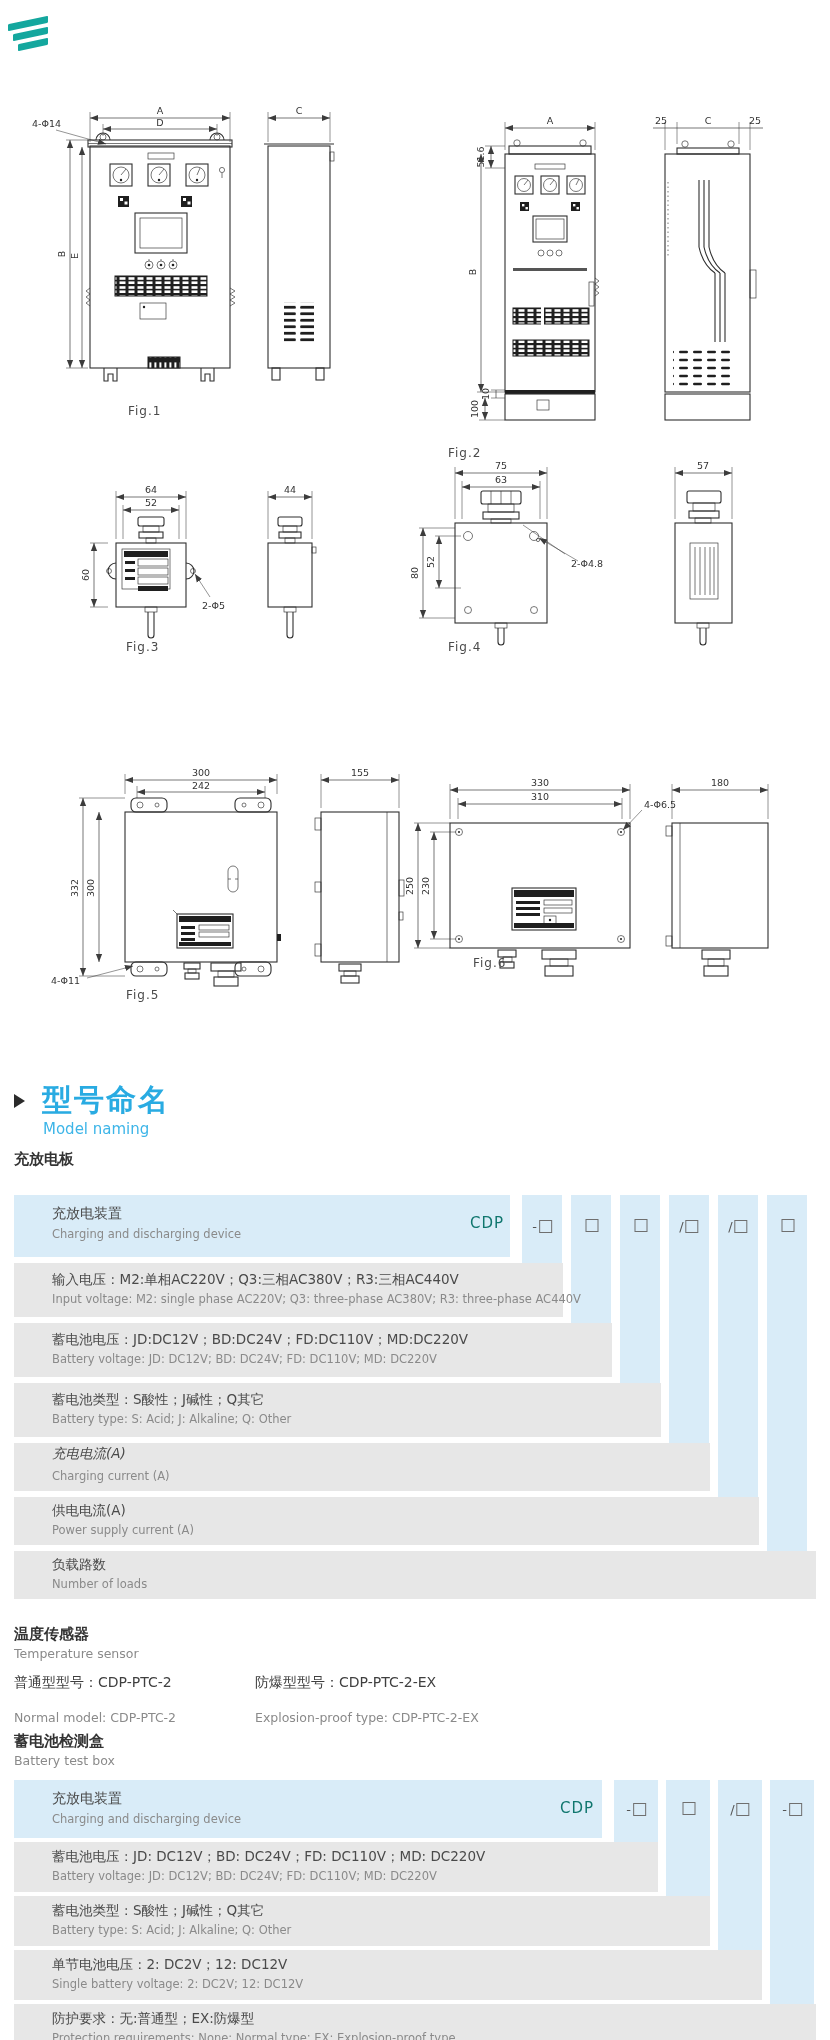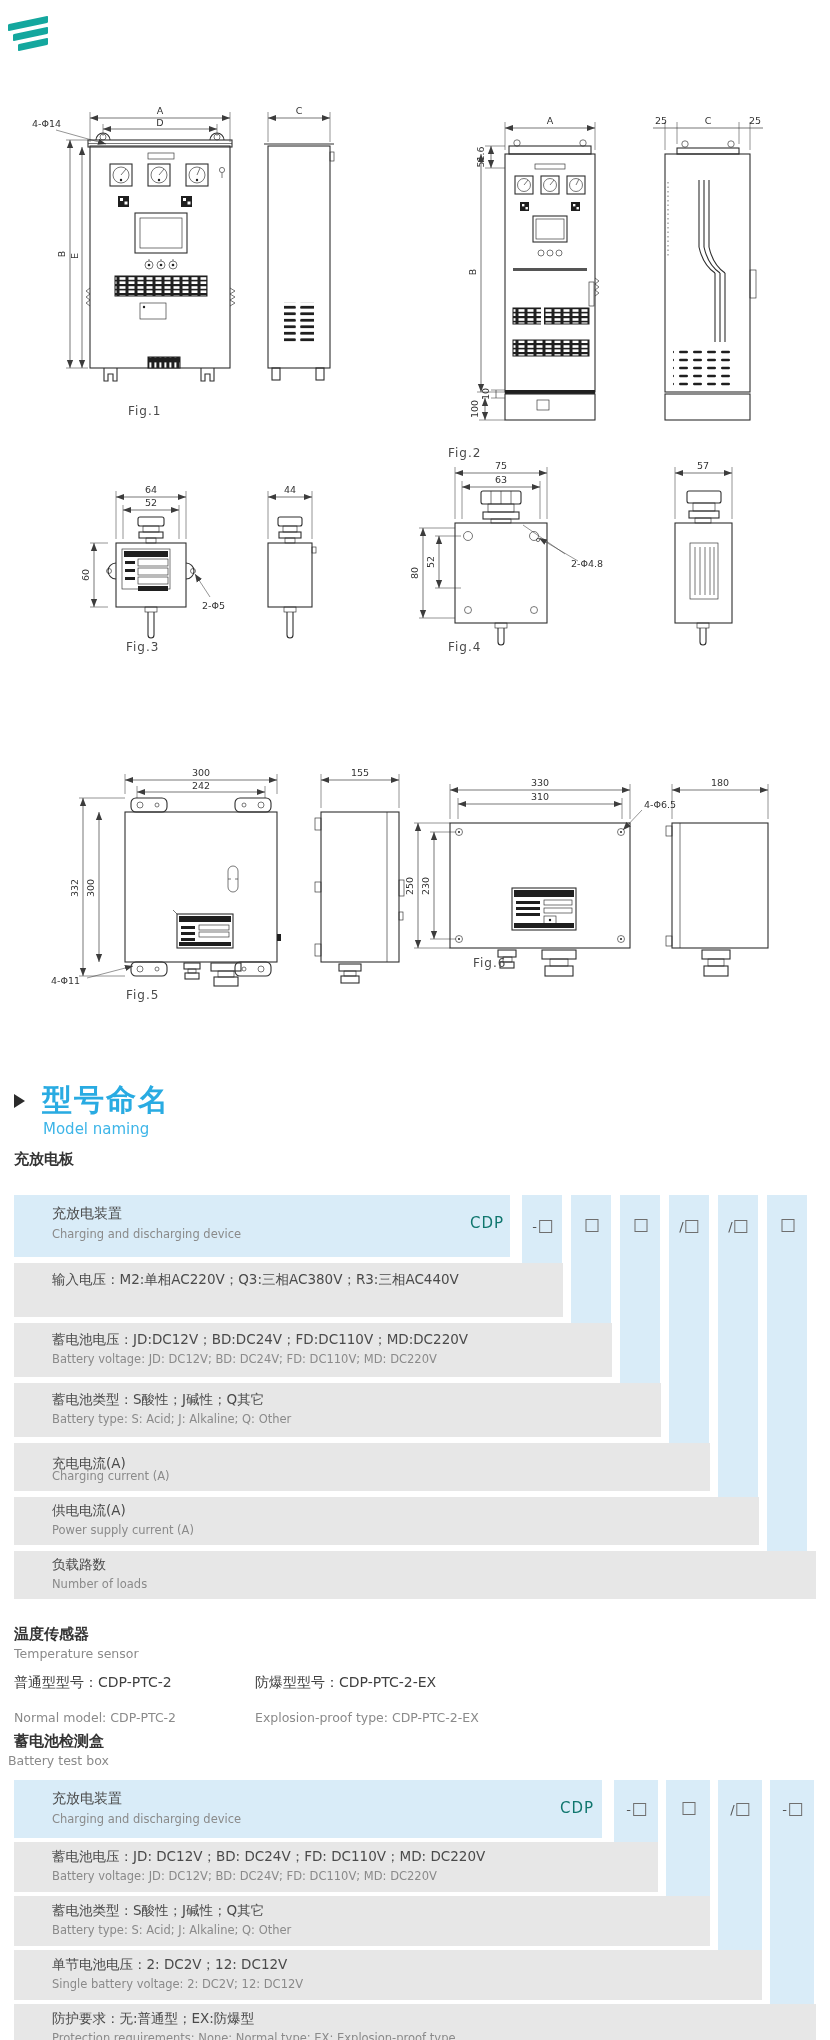--- a/index.html
+++ b/index.html
@@ -544,52 +544,53 @@
         <span class="pf">/</span>
         <span class="bx"></span>
       </div>
     <div class="slot" style="left:773px;top:24px;">
         <span class="pf"></span>
         <span class="bx"></span>
       </div>
 
     <div class="trow" style="top:68px;width:549px;height:54px;text-decoration:underline;">
       <div class="zh">输入电压：M2:单相AC220V；Q3:三相AC380V；R3:三相AC440V</div>
+      <div class="en">Input voltage: M2: single phase AC220V; Q3: three-phase AC380V; R3: three-phase AC440V</div>
     </div>
     <div class="trow" style="top:128px;width:598px;height:54px;">
       <div class="zh">蓄电池电压：JD:DC12V；BD:DC24V；FD:DC110V；MD:DC220V</div>
       <div class="en">Battery voltage: JD: DC12V; BD: DC24V; FD: DC110V; MD: DC220V</div>
     </div>
     <div class="trow" style="top:188px;width:647px;height:54px;">
       <div class="zh">蓄电池类型：S酸性；J碱性；Q其它</div>
       <div class="en">Battery type: S: Acid; J: Alkaline; Q: Other</div>
     </div>
     <div class="trow" style="top:248px;width:696px;height:48px;">
-      <div class="zh" style="top:12px;">充电电流(A)</div>
+      <div class="zh" style="top:2px;font-style:italic;">充电电流(A)</div>
       <div class="en" style="top:26px;">Charging current (A)</div>
     </div>
     <div class="trow" style="top:302px;width:745px;height:48px;">
       <div class="zh" style="top:5px;">供电电流(A)</div>
       <div class="en" style="top:26px;">Power supply current (A)</div>
     </div>
     <div class="trow" style="top:356px;width:802px;height:48px;">
       <div class="zh" style="top:5px;">负载路数</div>
       <div class="en" style="top:26px;">Number of loads</div>
     </div>
   </div>
 
   <div class="h-zh" style="left:14px;top:1625px;">温度传感器</div>
   <div class="h-en" style="left:14px;top:1646px;">Temperature sensor</div>
   <div class="sensorline-zh" style="left:14px;top:1674px;">普通型型号：CDP-PTC-2</div>
   <div class="sensorline-zh" style="left:255px;top:1674px;">防爆型型号：CDP-PTC-2-EX</div>
   <div class="sensorline-en" style="left:14px;top:1698px;">Normal model: CDP-PTC-2</div>
   <div class="sensorline-en" style="left:255px;top:1698px;">Explosion-proof type: CDP-PTC-2-EX</div>
 
   <div class="h-zh" style="left:14px;top:1732px;">蓄电池检测盒</div>
-  <div class="h-en" style="left:8px;top:1753px;">Battery test box</div>
+  <div class="h-en" style="left:14px;top:1753px;">Battery test box</div>
 
   <div class="ntable" style="top:1780px;height:274px;">
     <div class="col" style="left:600px;width:44px;height:112px;"></div>
     <div class="col" style="left:652px;width:44px;height:166px;"></div>
     <div class="col" style="left:704px;width:44px;height:220px;"></div>
     <div class="col" style="left:756px;width:44px;height:274px;"></div>
 
     <div class="thead" style="width:588px;height:58px;">
       <div class="zh">充放电装置</div>
       <div class="en">Charging and discharging device</div>

